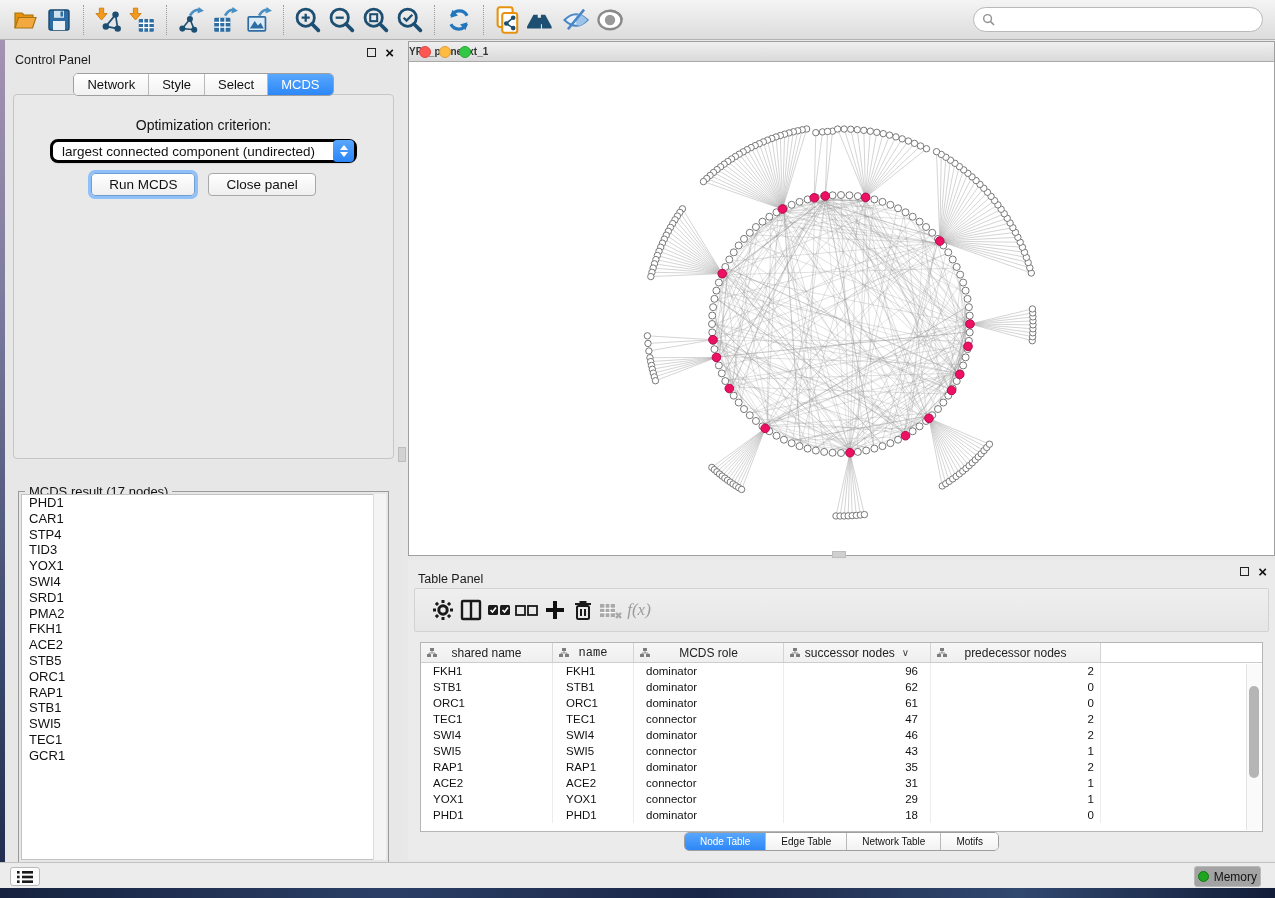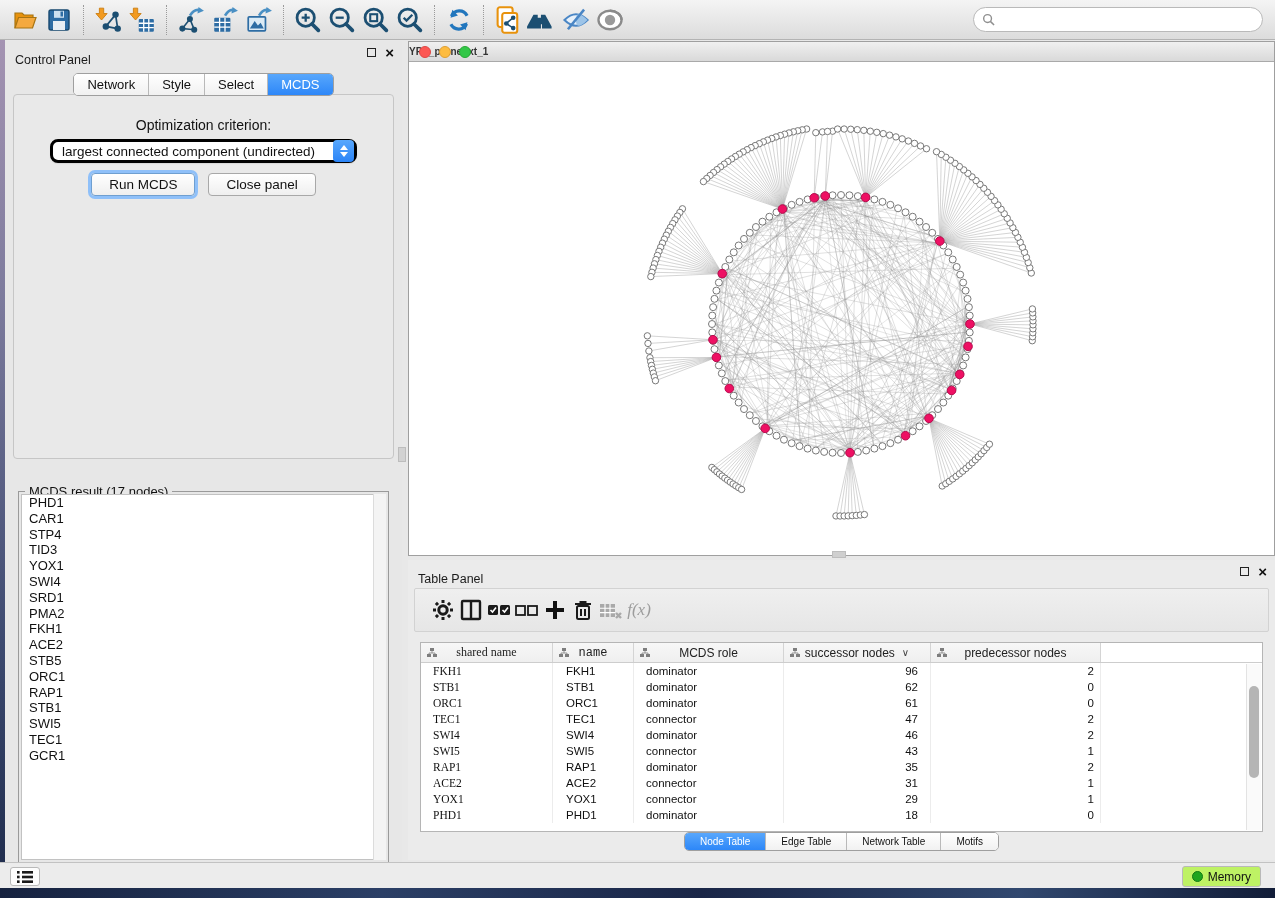--- a/index.html
+++ b/index.html
@@ -94,42 +94,42 @@
 
   .ntable { position:absolute; left:12px; top:82px; width:843px; height:190px;
     background:#fff; border:1px solid #b5b5b5; overflow:hidden; }
   .thead { display:flex; height:20px; background:#fff; border-bottom:1px solid #cdcdcd; }
   .th { position:relative; background:linear-gradient(#f7f7f7,#efefef); border-right:1px solid #d4d4d4;
     font-size:12px; color:#222; display:flex; align-items:center; justify-content:center; }
   .th .type-ico { position:absolute; left:6px; top:5px; }
   .th .sort { margin-left:7px; font-size:10px; color:#444; }
   .trow { display:flex; height:16px; align-items:center; }
   .td { font-size:11.5px; color:#111; border-right:1px solid #ececec; height:16px; line-height:16px; }
-  .c0 { width:132px; padding-left:12px;font-family:Liberation Serif, serif; }
+  .c0 { width:132px; padding-left:12px; }
   .c1 { width:81px;  padding-left:13px; }
   .c2 { width:150px; padding-left:12px; }
   .c3 { width:147px; text-align:right; padding-right:12px; }
   .c4 { width:170px; text-align:right; padding-right:6px; }
   .tscroll { position:absolute; right:1px; top:21px; width:15px; bottom:1px;
     background:#fafafa; border-left:1px solid #e3e3e3; }
   .tthumb { position:absolute; left:2px; top:22px; width:10px; height:92px;
     background:#b5b5b5; border-radius:5px; }
 
   .t-tabs { position:absolute; left:0; right:0; top:272px; display:flex; justify-content:center; }
   .t-tabs .tabstrip { border-radius:5px; }
   .t-tabs .tab { font-size:10px; padding:3px 15px; }
 
   
   .statusbar { position:absolute; left:0; right:0; top:862px; height:26px;
     background:#ececec; border-top:1px solid #c2c2c2; }
   .list-btn { position:absolute; left:10px; top:4px; width:30px; height:19px;
     background:#fdfdfd; border:1px solid #b9b9b9; border-radius:3px;
     display:flex; align-items:center; justify-content:center; }
-  .mem-btn { position:absolute; right:14px; top:3px; height:21px; padding:0 9px;
-    background:#bef264; border:1px solid #b9b9b9; border-radius:3px;
+  .mem-btn { position:absolute; right:14px; top:3px; height:21px; padding:0 3px;
+    background:#a3a3a3; border:1px solid #b9b9b9; border-radius:3px;
     display:flex; align-items:center; gap:5px; font-size:12px; color:#111; }
   .mem-dot { width:11px; height:11px; border-radius:50%; background:#1fa51f; border:1px solid #127a12; }
 </style>
 </head>
 <body>
 
 <div id="app">
 
   <div class="toolbar">
     <div class="tb-btn">

